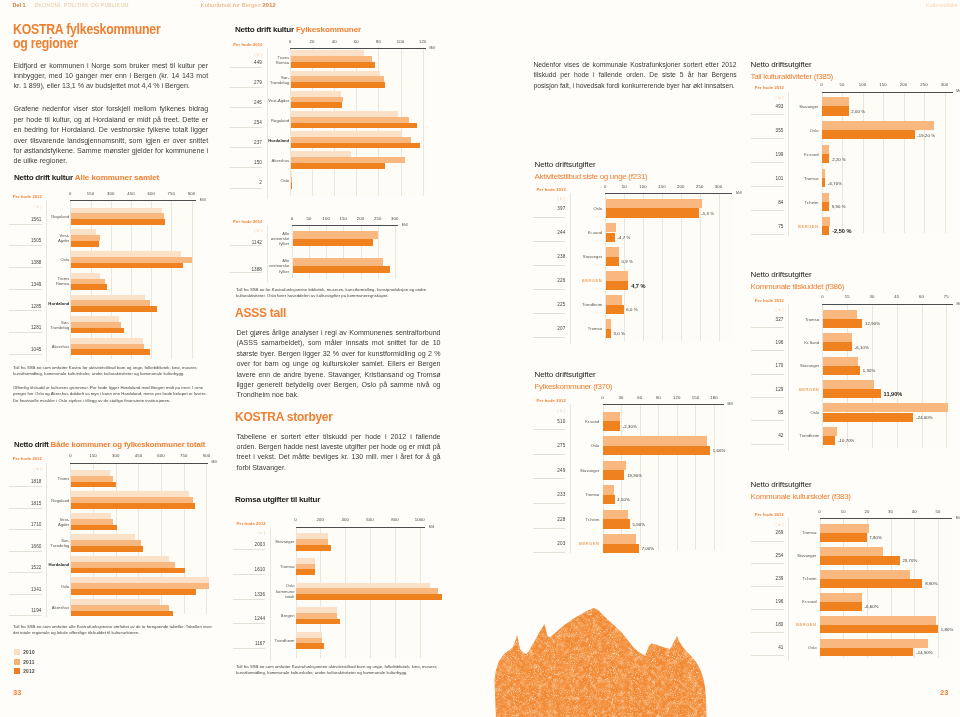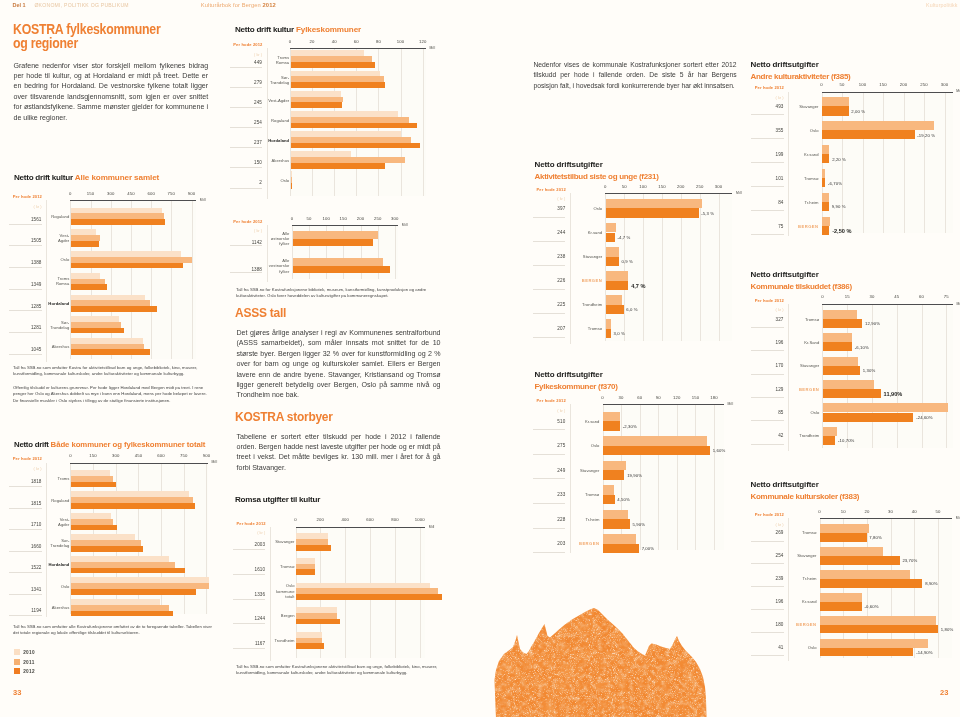--- a/index.html
+++ b/index.html
@@ -28,21 +28,21 @@
   p.body+p.body{margin-top:12.6px;}
   .col{position:absolute;}
 
   .h2{color:#ef8033;font-size:12.6px;font-weight:bold;letter-spacing:-.25px;position:absolute;white-space:nowrap;
       transform:scaleX(.95);transform-origin:0 0;}
 
   .note{position:absolute;font-size:4.25px;line-height:6.35px;color:#3f3f3f;letter-spacing:.02px;}
 
   .charttitle{position:absolute;font-size:8.1px;font-weight:bold;color:#1d1d1b;letter-spacing:-.25px;white-space:nowrap;}
   .charttitle .sub{color:#ef8033;letter-spacing:-.1px;}
-  .ct2{position:absolute;font-size:8px;font-weight:bold;color:#1d1d1b;letter-spacing:-.1px;line-height:12.8px;white-space:nowrap;}
+  .ct2{position:absolute;font-size:8px;font-weight:normal;color:#1d1d1b;letter-spacing:-.1px;line-height:12.8px;white-space:nowrap;}
   .ct2 .sub{display:block;color:#ef8033;font-size:8px;letter-spacing:-.3px;}
 
   .perhode{position:absolute;font-size:4.1px;color:#ef8033;font-weight:bold;letter-spacing:.12px;white-space:nowrap;}
   .krlab{position:absolute;font-size:3.9px;color:#eccfae;text-align:right;white-space:nowrap;}
   .lval{position:absolute;font-size:4.6px;color:#44443f;text-align:right;letter-spacing:.1px;white-space:nowrap;line-height:5px;}
   .lvline{position:absolute;height:1px;background:#e5e0d8;}
   .vsep{position:absolute;width:1px;background:#eae5dd;}
   .rowlabel{position:absolute;font-size:4.15px;color:#54544f;text-align:right;line-height:5.2px;letter-spacing:.05px;}
   .rowlabel.bold{font-weight:bold;color:#242422;}
   .rowlabel.bergen{color:#f2a96e;font-weight:bold;letter-spacing:.45px;}
@@ -70,20 +70,21 @@
 <div class="page">
 <div class="runhead">
   <span class="rh rh-del">Del 1</span>
   <span class="rh rh-sec">ØKONOMI, POLITIKK OG PUBLIKUM</span>
   <span class="rh rh-mid"><span>Kulturårbok for Bergen </span><b>2012</b></span>
   <span class="rh rh-right">Kulturpolitikk</span>
 </div>
 <div class="h1">KOSTRA fylkeskommuner
 og regioner</div>
 <div class="col" style="left:13.5px;top:60.5px;width:194.6px">
+  <p class="body">Eidfjord er kommunen i Norge som bruker mest til kultur per innbygger, med 10 ganger mer enn i Bergen (kr. 14&nbsp;143 mot kr. 1&nbsp;899), eller 13,1 % av budsjettet mot 4,4 % i Bergen.</p>
   <p class="body">Grafene nedenfor viser stor forskjell mellom fylkenes bidrag per hode til kultur, og at Hordaland er midt på treet. Dette er en bedring for Hordaland. De vestnorske fylkene totalt ligger over tilsvarende landsgjennomsnitt, som igjen er over snittet for østlandsfylkene. Samme mønster gjelder for kommunene i de ulike regioner.</p>
 </div>
 <div class="col" style="left:533.5px;top:60px;width:203px;font-size:6.75px">
   <p class="body">Nedenfor vises de kommunale Kostrafunksjoner sortert etter 2012 tilskudd per hode i fallende orden. De siste 5 år har Bergens posisjon falt, i hovedsak fordi konkurrerende byer har økt innsatsen.</p>
 </div>
 <div class="h2" style="left:235.2px;top:305.5px">ASSS tall</div>
 <div class="col" style="left:236.5px;top:328px;width:204px">
   <p class="body">Det gjøres årlige analyser i regi av Kommunenes sentralforbund (ASSS samarbeidet), som måler innsats mot snittet for de 10 største byer. Bergen ligger 32 % over for kunstformidling og 2 % over for barn og unge og kulturskoler samlet. Ellers er Bergen lavere enn de andre byene. Stavanger, Kristiansand og Tromsø ligger generelt betydelig over Bergen, Oslo på samme nivå og Trondheim noe bak.</p>
 </div>
 <div class="h2" style="left:235.2px;top:410px">KOSTRA storbyer</div>
@@ -484,21 +485,21 @@
 <div class="rowlabel" style="left:573.40px;top:516.73px;width:26px">Tr.heim</div>
 <div class="bar b1" style="left:603.30px;top:509.93px;width:24.55px;height:9.4px"></div>
 <div class="bar b2" style="left:603.30px;top:519.33px;width:26.59px;height:9.4px"></div>
 <div class="pct" style="left:632.59px;top:521.73px">5,90%</div>
 <div class="rowlabel bergen" style="left:573.40px;top:541.26px;width:26px">BERGEN</div>
 <div class="bar b1" style="left:603.30px;top:534.46px;width:32.73px;height:9.4px"></div>
 <div class="bar b2" style="left:603.30px;top:543.86px;width:35.64px;height:9.4px"></div>
 <div class="pct" style="left:641.64px;top:546.26px">7,00%</div>
 </div>
 <div class="chart">
-<div class="ct2" style="left:750.5px;top:58.5px"><span>Netto driftsutgifter</span><span class="sub">Andre kulturaktiviteter (f385)</span></div>
+<div class="ct2" style="left:750.5px;top:58.5px"><span>Netto driftsutgifter</span><span class="sub">Tall kulturaktiviteter (f385)</span></div>
 <div class="perhode" style="left:754.7px;top:85.3px">Per hode 2012</div>
 <div class="krlab" style="left:753.5px;top:94.7px;width:30px">( kr )</div>
 <div class="lval" style="left:753.5px;top:103.85px;width:30px">493</div>
 <div class="lvline" style="left:751.0px;top:114.35px;width:32.5px"></div>
 <div class="lval" style="left:753.5px;top:127.78px;width:30px">355</div>
 <div class="lvline" style="left:751.0px;top:138.28px;width:32.5px"></div>
 <div class="lval" style="left:753.5px;top:151.71px;width:30px">199</div>
 <div class="lvline" style="left:751.0px;top:162.21px;width:32.5px"></div>
 <div class="lval" style="left:753.5px;top:175.65px;width:30px">101</div>
 <div class="lvline" style="left:751.0px;top:186.15px;width:32.5px"></div>

